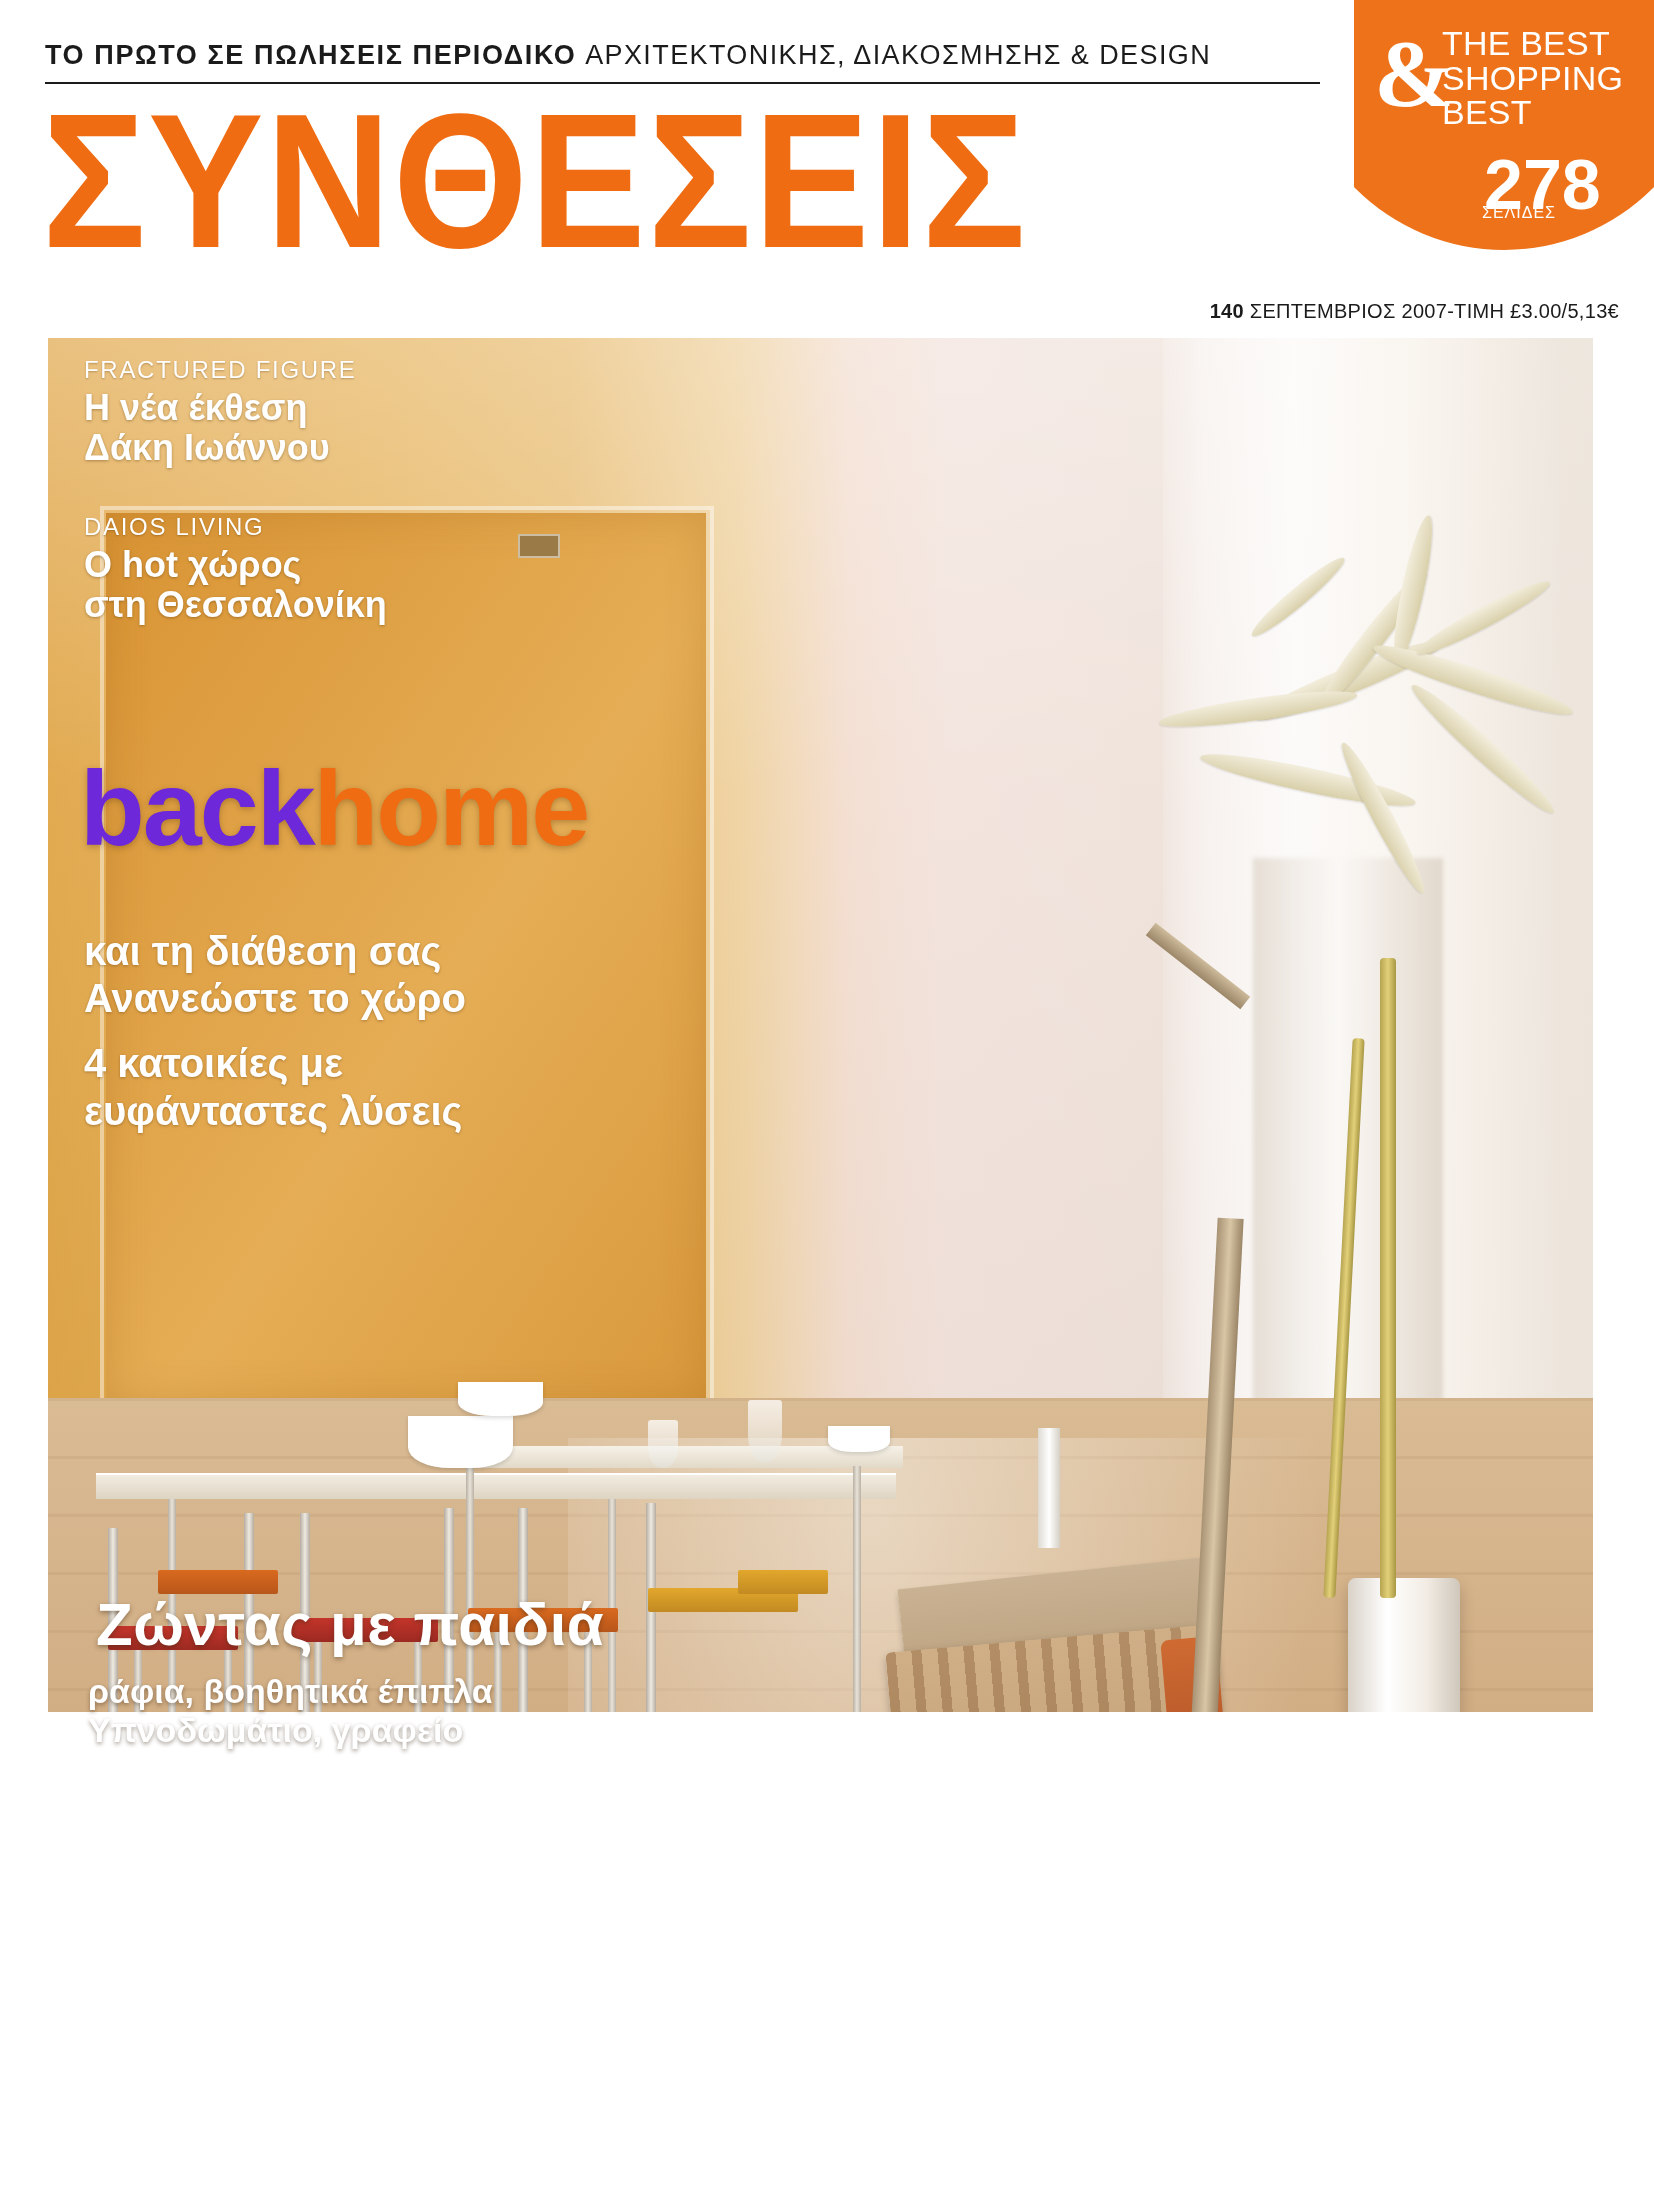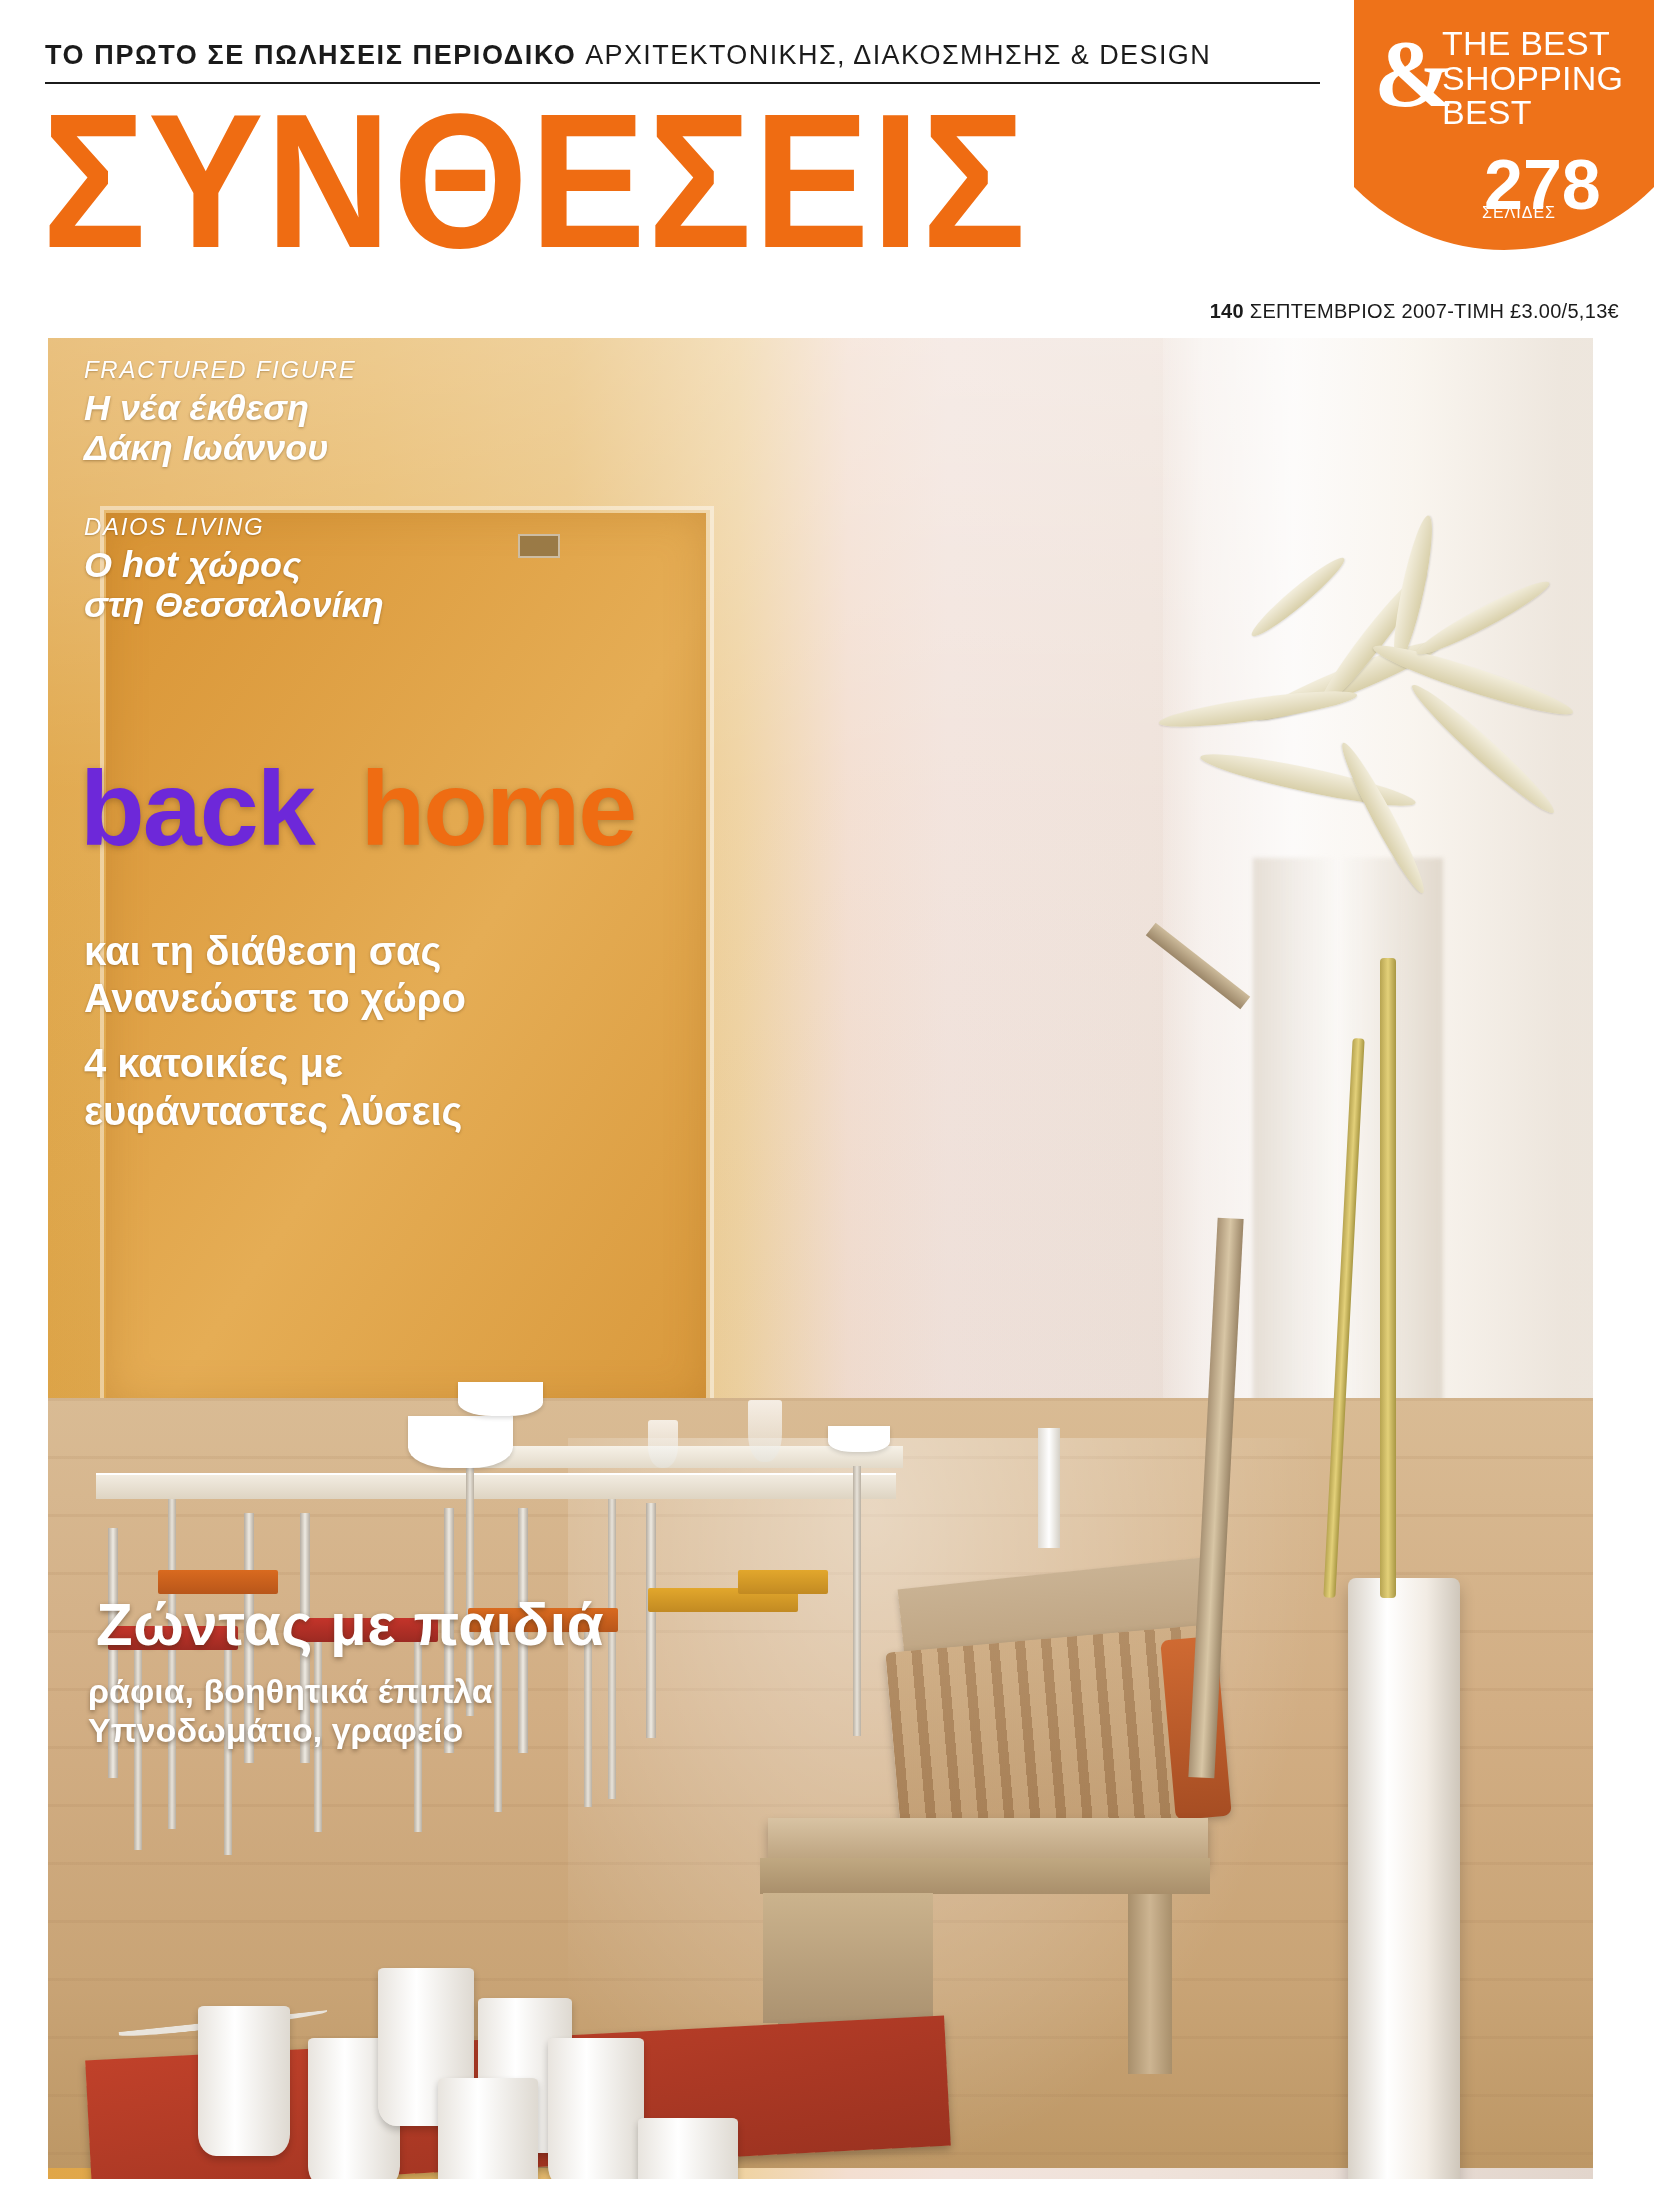--- a/index.html
+++ b/index.html
@@ -110,24 +110,23 @@
     left: 128px; top: 204px;
     color: #ffffff;
     font-size: 16px;
     letter-spacing: 1px;
   }
 
   
   .photo {
     position: absolute;
     left: 48px; top: 338px;
-    width: 1545px; height: 1841px;
+    width: 1545px; height: 1374px;
     overflow: hidden;
     background: #0369a1;
-    font-style: italic;
   }
 
   
   .bg-wall {
     position: absolute; inset: 0;
     background:
       linear-gradient(to right,
         #e0a648 0px, #e3ab50 120px, #e6b45e 330px,
         #e8bd72 520px, #efd2a0 690px, #f3ded0 800px,
         #f2e3dc 900px, #efe2da 1100px, #e9ddd5 1300px, #e2d5cc 1545px);
@@ -359,21 +358,21 @@
   .backhome {
     position: absolute;
     left: 80px; top: 755px;
     font-size: 106px;
     font-weight: bold;
     line-height: 1;
     letter-spacing: -2px;
     text-shadow: 0 2px 6px rgba(90,55,15,0.35);
   }
   .backhome .w1 { color: #6d28d9; }
-  .backhome .w2 { color: #ef6c12; margin-left: 47px; }
+  .backhome .w2 { color: #ef6c12; }
 
   .sub-block {
     position: absolute;
     left: 84px; top: 928px;
     color: #ffffff;
     font-size: 40px;
     font-weight: bold;
     line-height: 1.18;
     text-shadow: 0 1px 3px rgba(90,55,15,0.4);
   }

